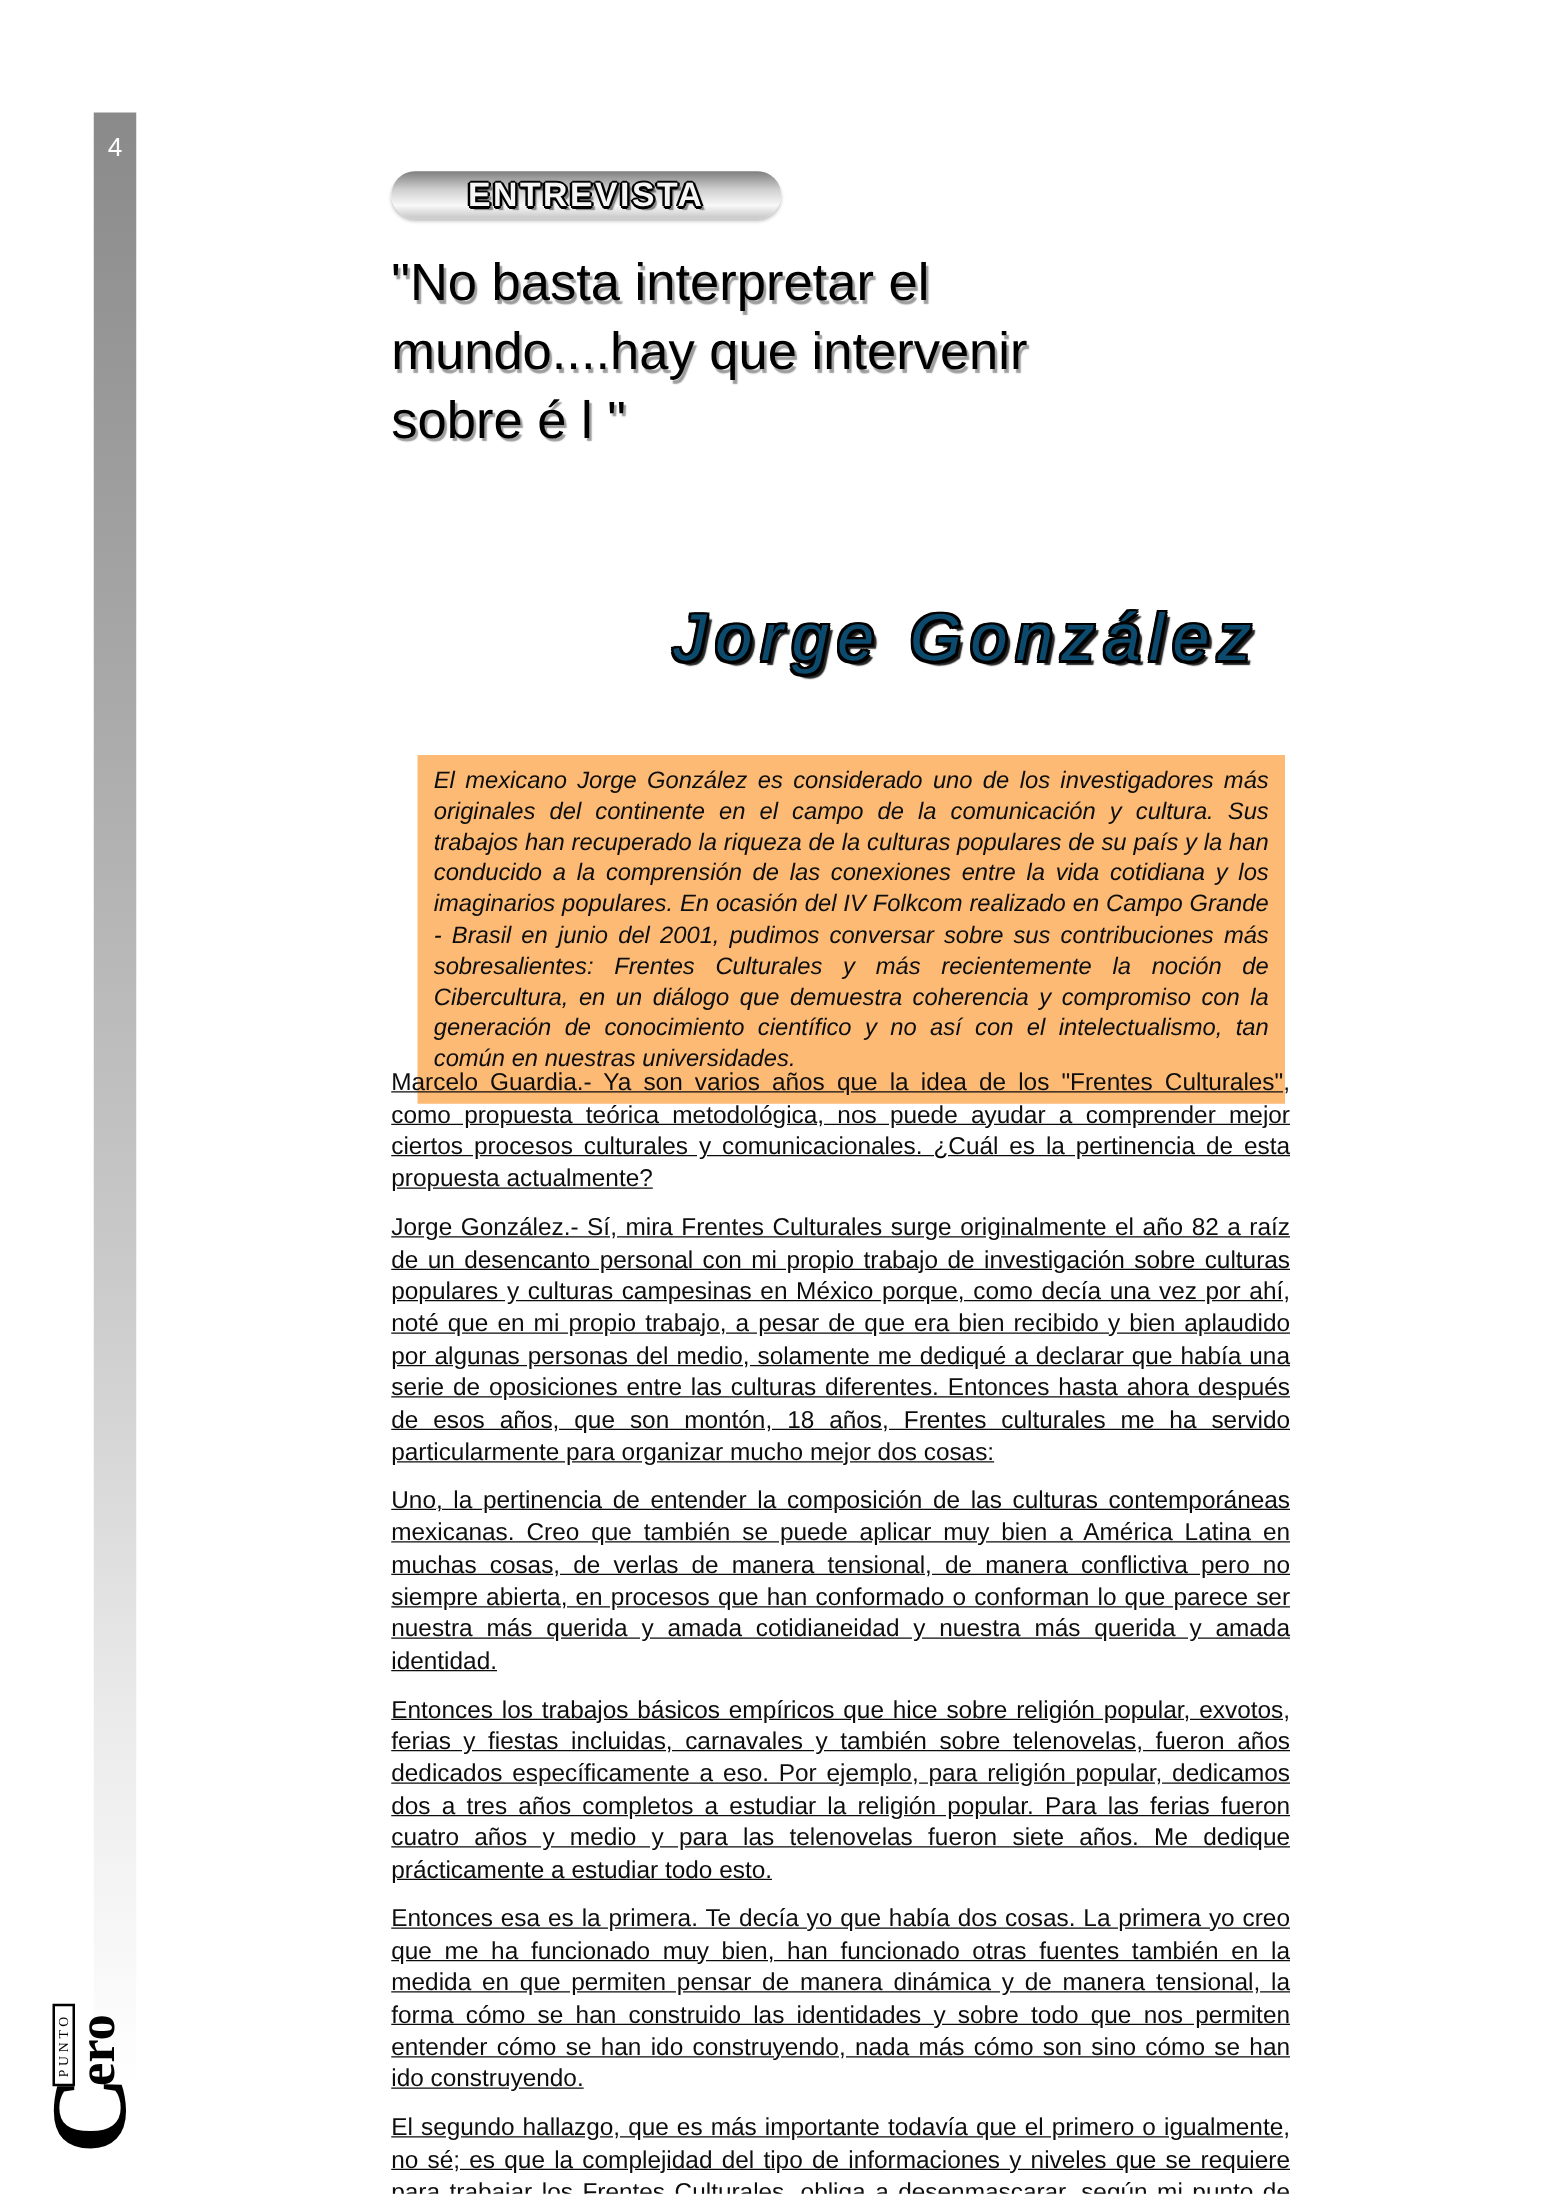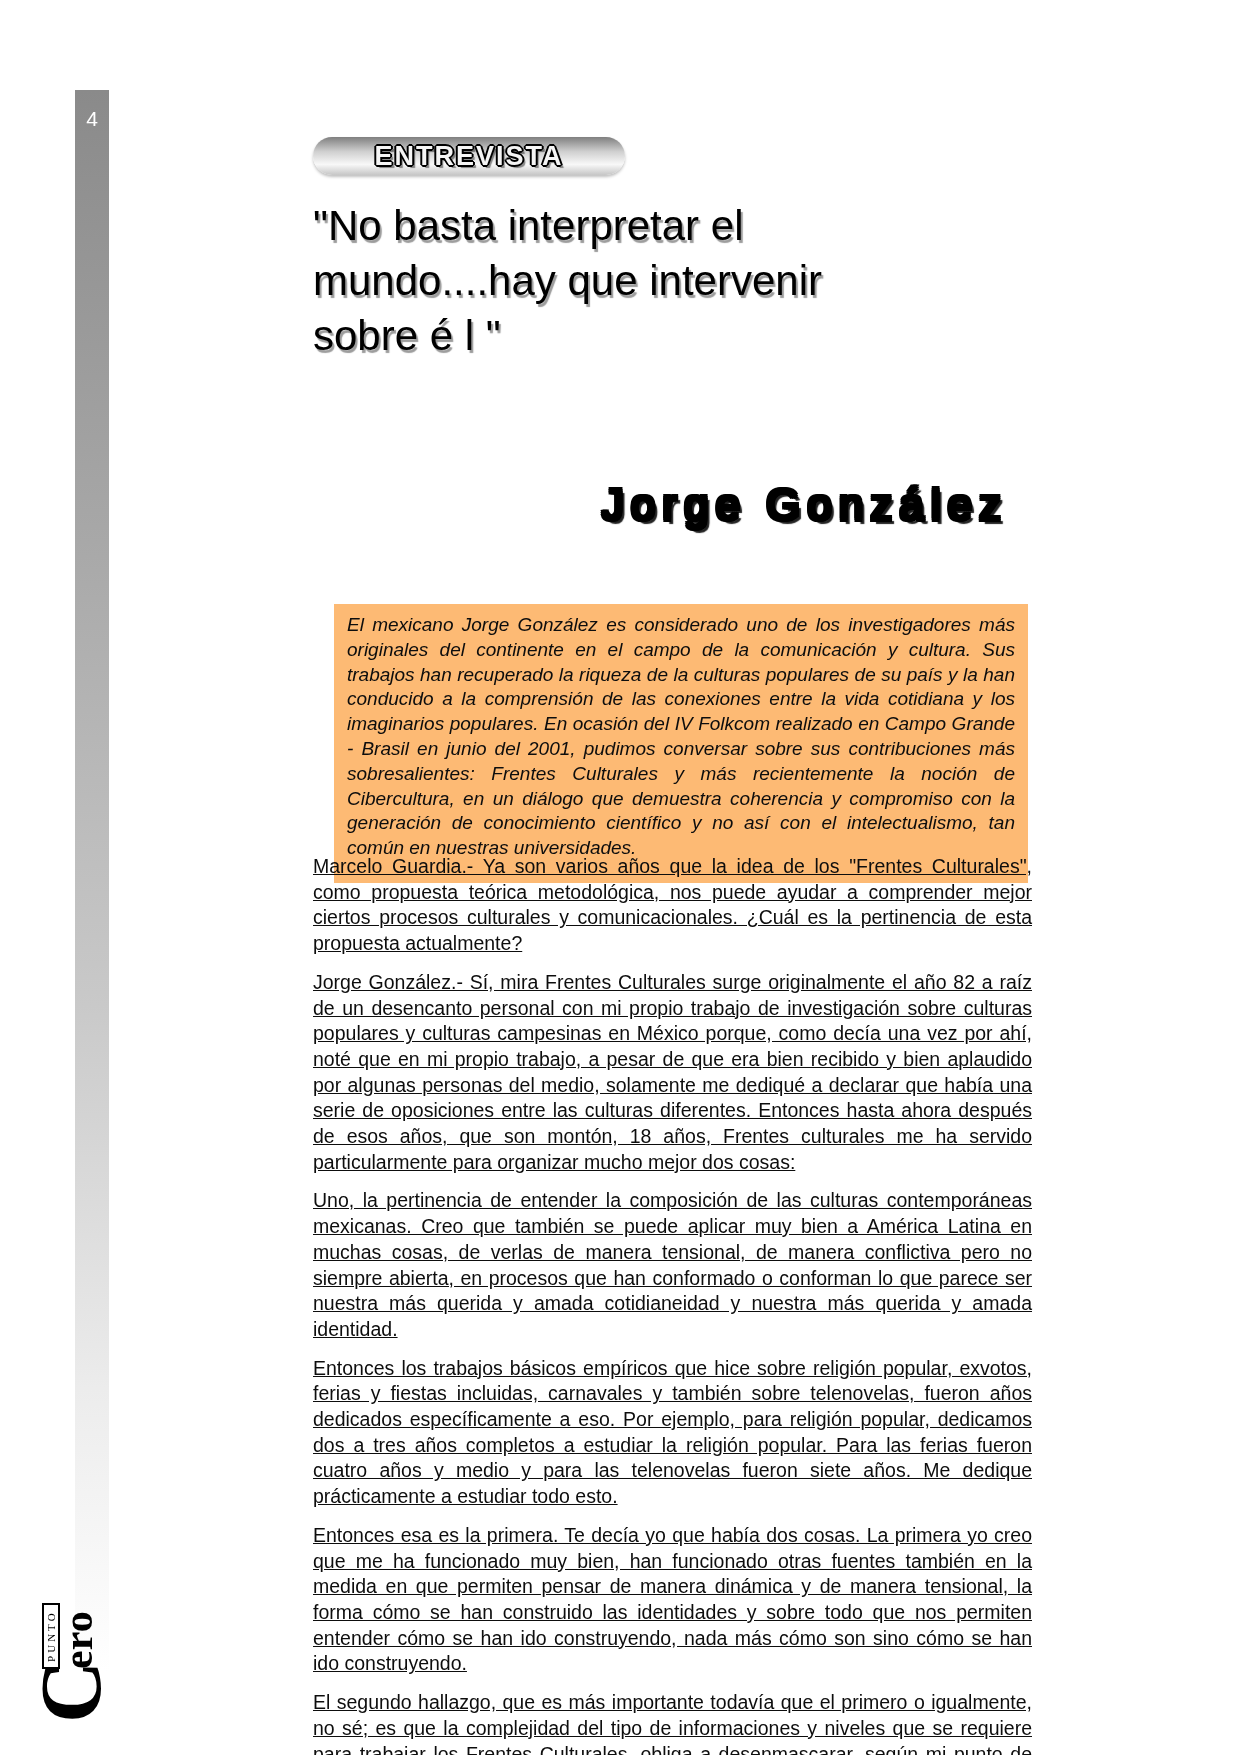--- a/index.html
+++ b/index.html
@@ -65,23 +65,24 @@
     text-shadow: 2px 3px 1px #9c9c9c;
   }
 
   
   .author {
     position: absolute;
     left: 380px; top: 480px;
     width: 650px;
     text-align: right;
     padding-right: 22px;
-    font-size: 44px;
+    font-size: 53px;
+    font-style: italic;
     letter-spacing: 7px;
-    color: #000000;
+    color: #0c4a6e;
     text-shadow:
       -2px 0 0 #000, 2px 0 0 #000, 0 -2px 0 #000, 0 2px 0 #000,
       -2px -2px 0 #000, 2px -2px 0 #000, -2px 2px 0 #000, 2px 2px 0 #000,
       4px 4px 1px #222;
   }
 
   
   .intro-box {
     position: absolute;
     left: 334px; top: 604px;

